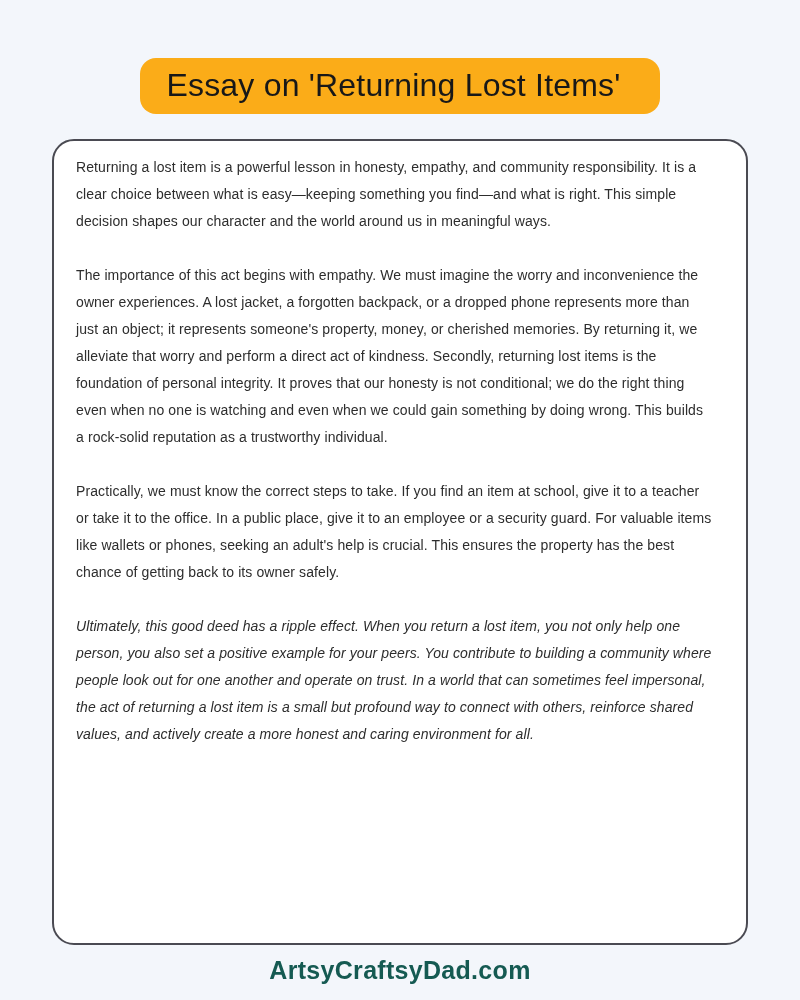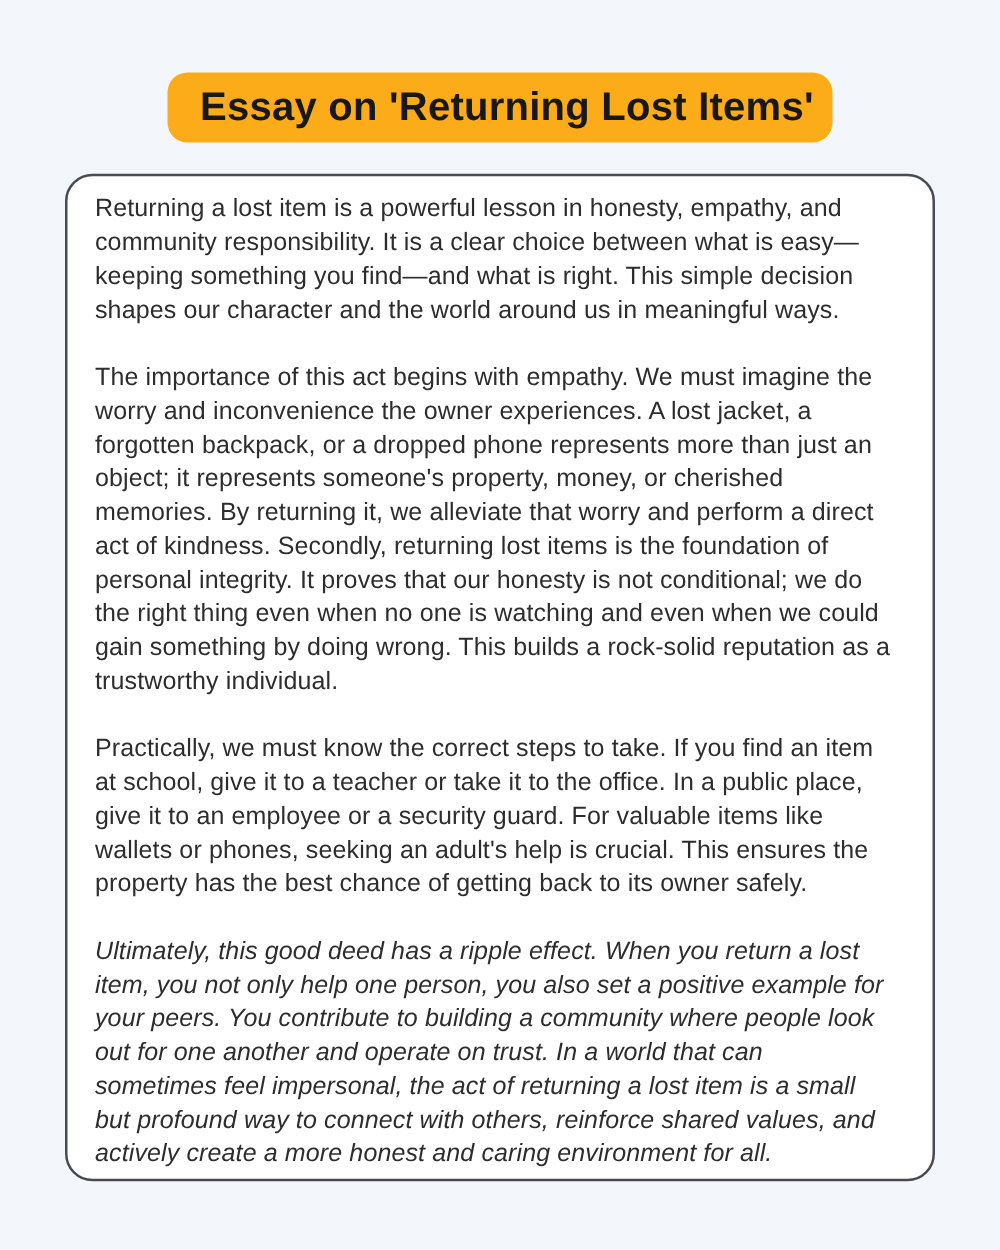--- a/index.html
+++ b/index.html
@@ -28,40 +28,40 @@
     flex-direction: column;
     align-items: center;
   }
   .title-banner {
     margin-top: 58px;
     width: fit-content;
     max-width: 720px;
     background: var(--banner-bg);
     color: var(--banner-text);
     font-size: 32px;
-    font-weight: 700;
+    font-weight: 400;
     letter-spacing: 0.2px;
-    padding: 9px 15px 10px 26px;
+    padding: 9px 39px 10px 26px;
     border-radius: 16px;
     text-align: center;
     white-space: nowrap;
   }
   .essay-card {
     margin-top: 25px;
     width: 696px;
     height: 806px;
     background: var(--card-bg);
     border: 2px solid var(--card-border);
     border-radius: 22px;
     padding: 13px 22px 12px 22px;
     overflow: hidden;
   }
   .essay-card p {
     margin: 0 12px 27px 0;
-    font-size: 20px;
+    font-size: 14px;
     line-height: 27px;
     color: var(--body-text);
     letter-spacing: 0.1px;
   }
   .essay-card p:last-child { margin-bottom: 0; font-style: italic; }
   .site-footer {
     margin-top: 11px;
     font-size: 25px;
     font-weight: 700;
     color: var(--footer-text);
@@ -78,14 +78,15 @@
     <span>Essay on 'Returning Lost Items'</span>
   </div>
 
   <div class="essay-card">
     <p>Returning a lost item is a powerful lesson in honesty, empathy, and community responsibility. It is a clear choice between what is easy—keeping something you find—and what is right. This simple decision shapes our character and the world around us in meaningful ways.</p>
     <p>The importance of this act begins with empathy. We must imagine the worry and inconvenience the owner experiences. A lost jacket, a forgotten backpack, or a dropped phone represents more than just an object; it represents someone's property, money, or cherished memories. By returning it, we alleviate that worry and perform a direct act of kindness. Secondly, returning lost items is the foundation of personal integrity. It proves that our honesty is not conditional; we do the right thing even when no one is watching and even when we could gain something by doing wrong. This builds a rock-solid reputation as a trustworthy individual.</p>
     <p>Practically, we must know the correct steps to take. If you find an item at school, give it to a teacher or take it to the office. In a public place, give it to an employee or a security guard. For valuable items like wallets or phones, seeking an adult's help is crucial. This ensures the property has the best chance of getting back to its owner safely.</p>
     <p>Ultimately, this good deed has a ripple effect. When you return a lost item, you not only help one person, you also set a positive example for your peers. You contribute to building a community where people look out for one another and operate on trust. In a world that can sometimes feel impersonal, the act of returning a lost item is a small but profound way to connect with others, reinforce shared values, and actively create a more honest and caring environment for all.</p>
   </div>
 
+  <div class="site-footer">ArtsyCraftsyDad.com</div>
 
 </div>
 
 </body></html>

